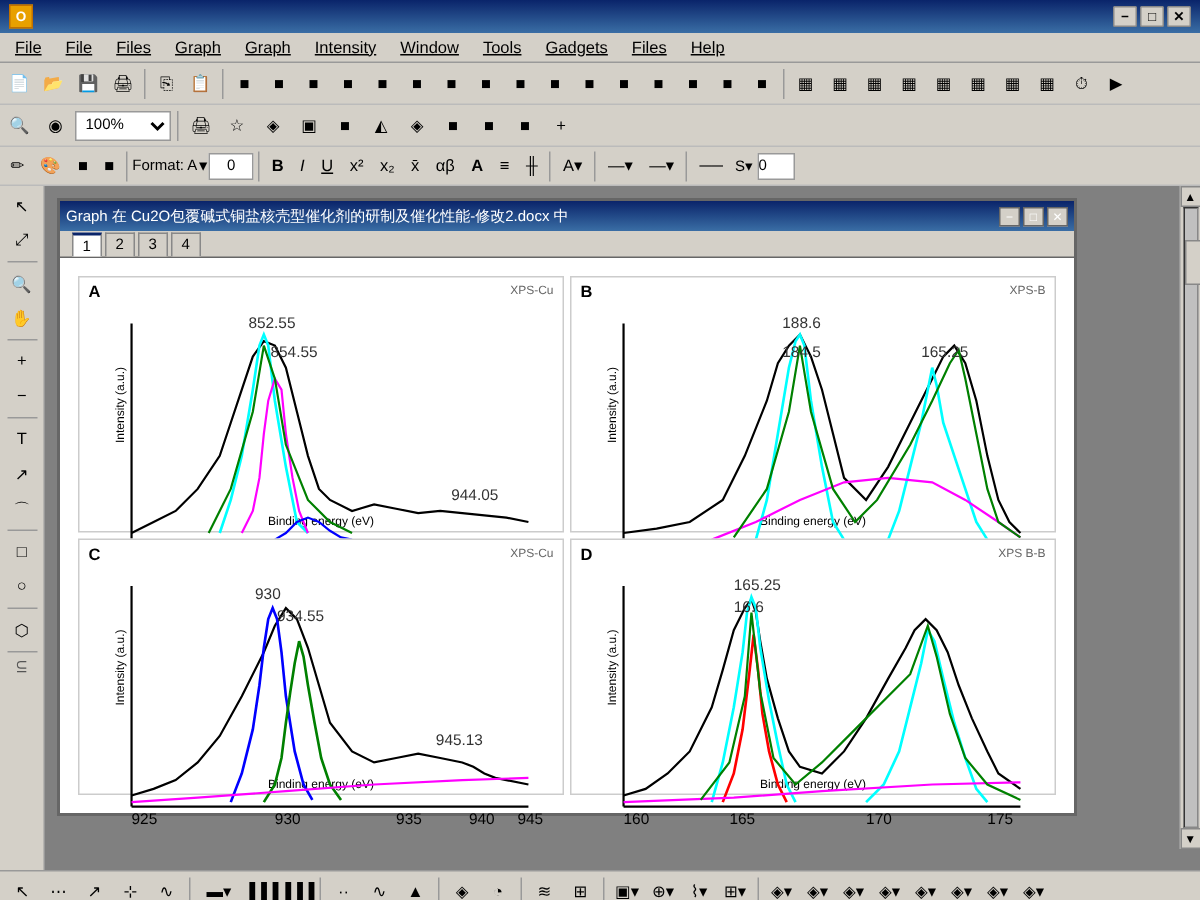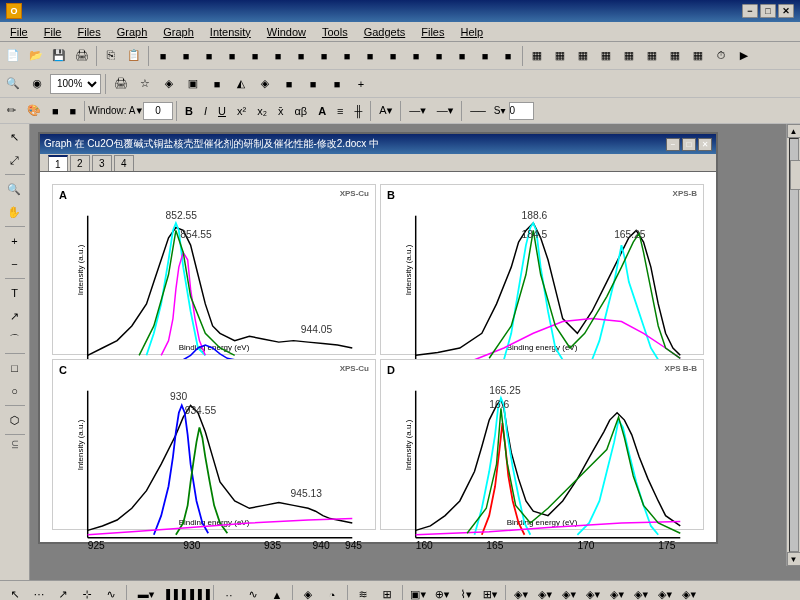--- a/index.html
+++ b/index.html
@@ -58,21 +58,21 @@
     }
     .tb-btn {
       width: 22px; height: 22px;
       background: #d4d0c8;
       border: 1px solid transparent;
       display: flex; align-items: center; justify-content: center;
       cursor: pointer; font-size: 11px;
     }
     .tb-sep { width: 1px; height: 20px; background: #999; margin: 0 2px; }
     .tb-combo {
-      height: 20px; width: 51px;
+      height: 20px; width: 64px;
       border: 1px solid #999;
       background: white;
       font-size: 10px;
       padding: 0 2px;
     }
 
     
     .format-toolbar {
       height: 26px;
       background: #d4d0c8;
@@ -217,21 +217,20 @@
       color: #000;
       white-space: nowrap;
     }
 
     .chart-title {
       position: absolute;
       top: 4px;
       right: 6px;
       font-size: 8px;
       color: #666;
-      font-weight: bold;
     }
 
     
     .chart-svg {
       position: absolute;
       top: 16px;
       left: 20px;
       right: 8px;
       bottom: 18px;
     }
@@ -350,21 +349,21 @@
   <div class="tb-btn">■</div>
   <div class="tb-btn">+</div>
 </div>
 
 <div class="format-toolbar">
   <div class="fmt-btn">✏</div>
   <div class="fmt-btn">🎨</div>
   <div class="fmt-btn">■</div>
   <div class="fmt-btn">■</div>
   <div class="tb-sep"></div>
-  <span style="font-size:10px;">Window: A</span>
+  <span style="font-size:10px;">Format: A</span>
   <span>▾</span>
   <input type="text" value="0" style="width: 30px; height: 18px; border: 1px solid rgb(153, 153, 153); font-size: 10px; text-align: center;">
   <div class="tb-sep"></div>
   <div class="fmt-btn" style="font-weight:bold;">B</div>
   <div class="fmt-btn" style="font-style:italic;">I</div>
   <div class="fmt-btn" style="text-decoration:underline;">U</div>
   <div class="fmt-btn">x²</div>
   <div class="fmt-btn">x₂</div>
   <div class="fmt-btn">x̄</div>
   <div class="fmt-btn">αβ</div>

